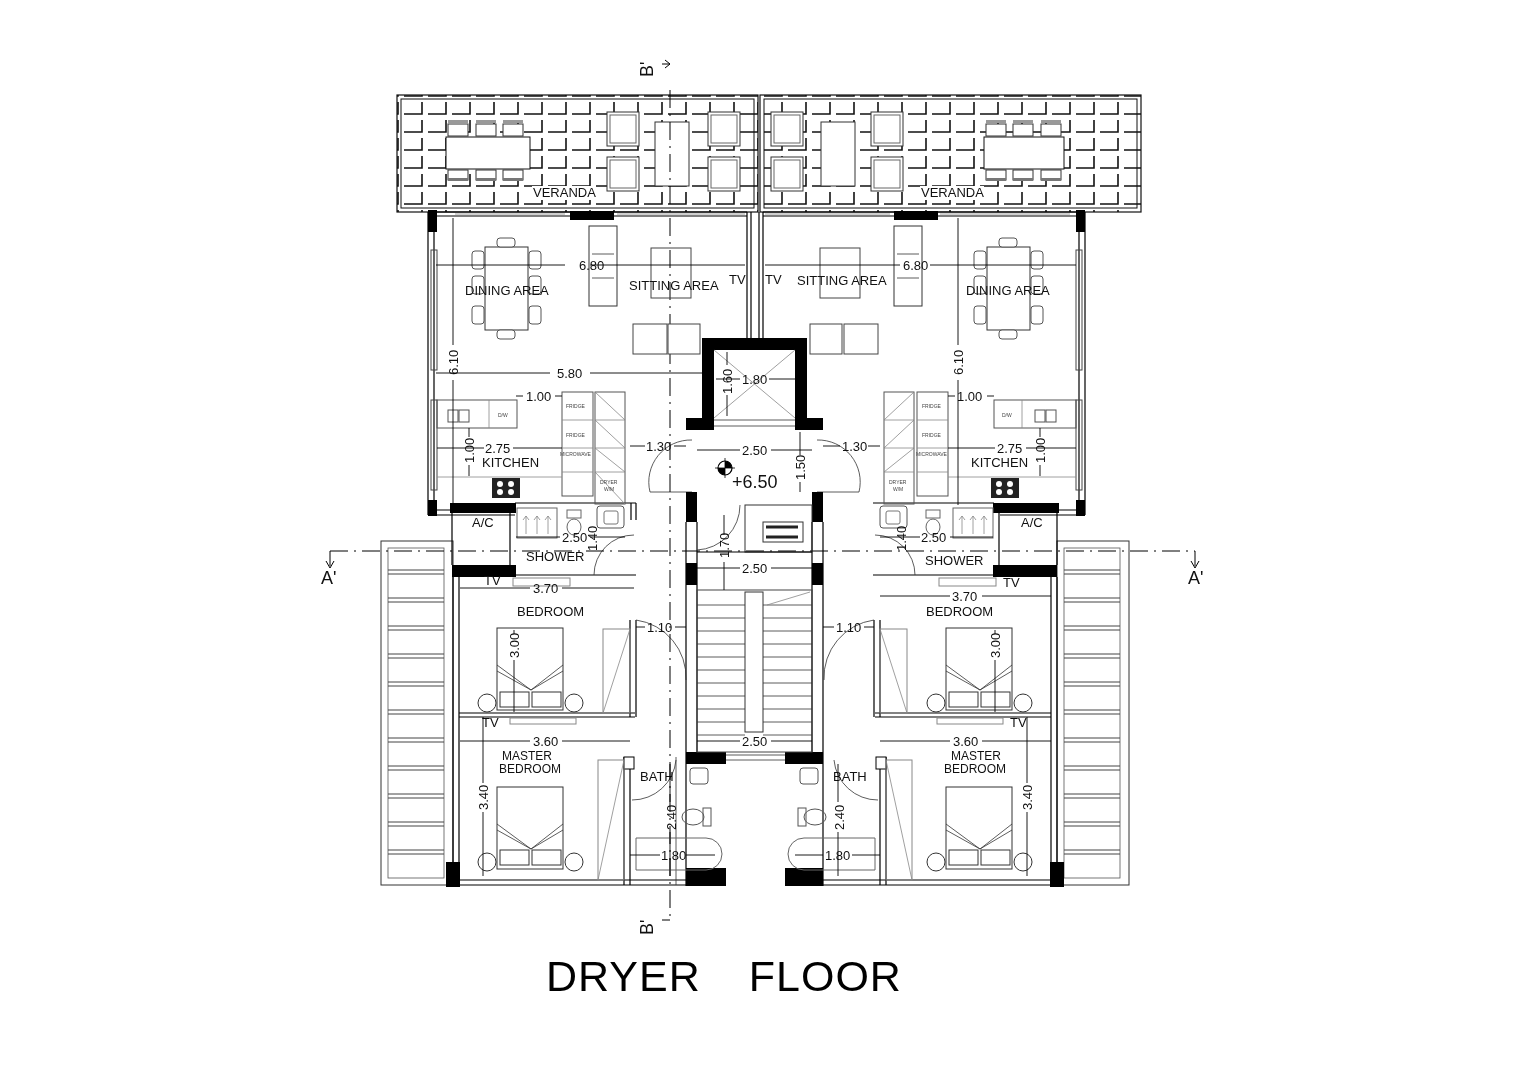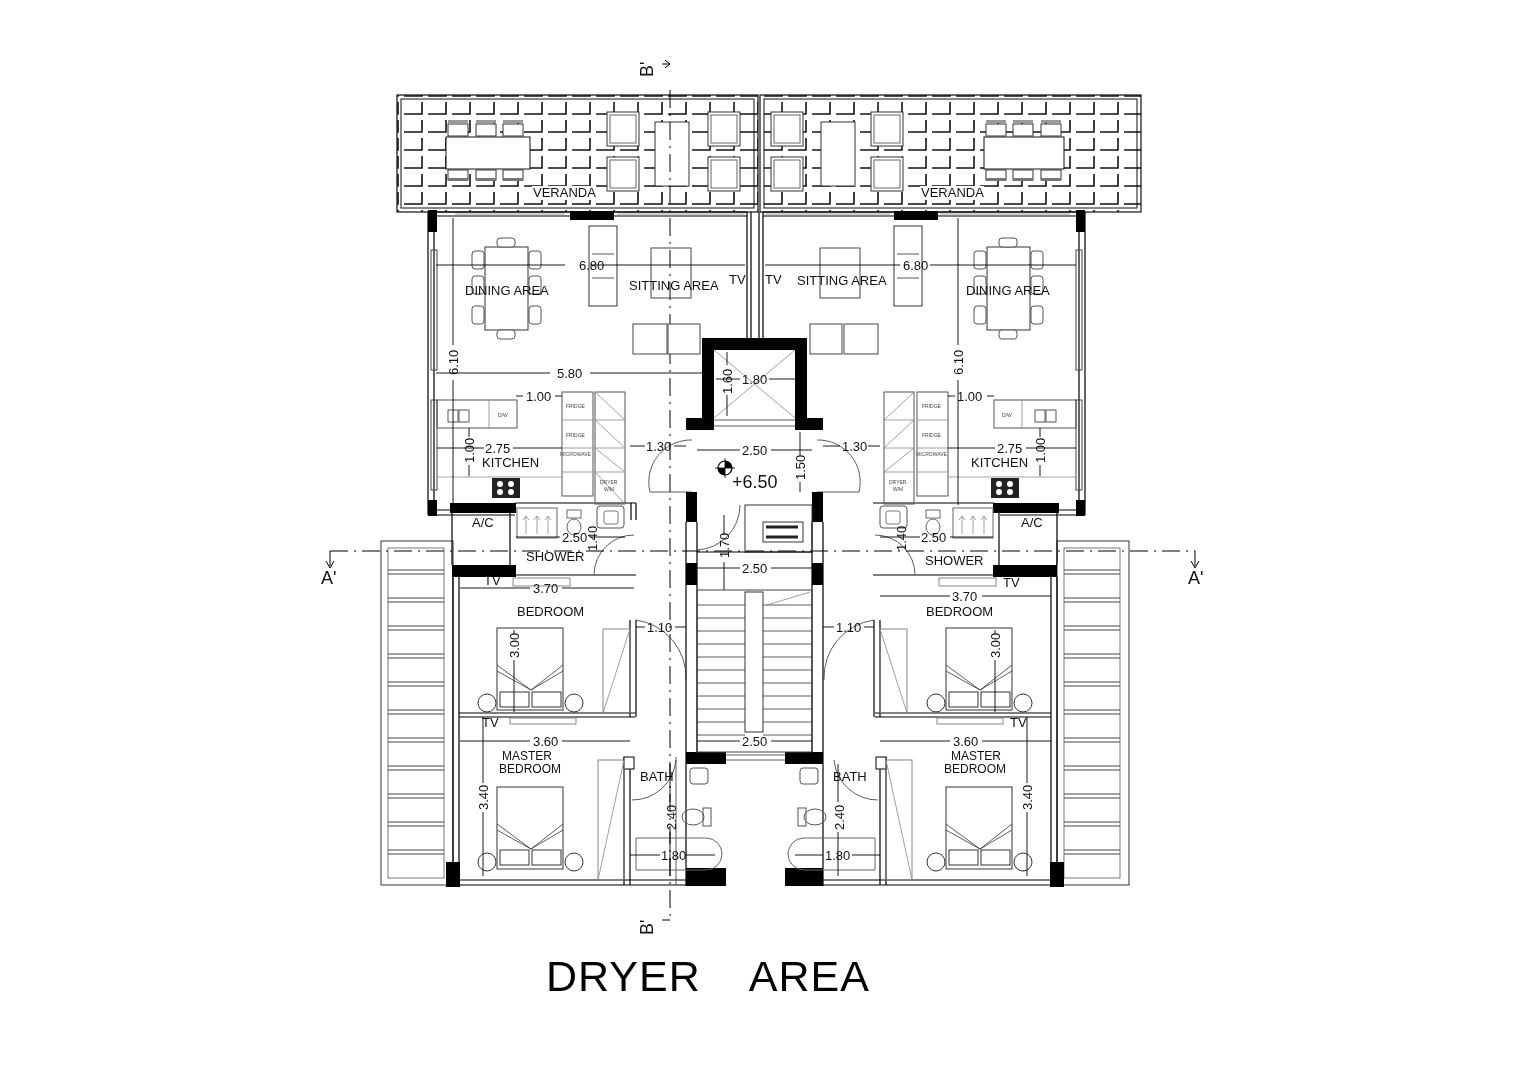--- a/index.html
+++ b/index.html
@@ -505,14 +505,14 @@
     <path d="M1027 717 V783 M1027 812 V876" class="dim"></path>
     <text x="0" y="0" class="dimtxt" stroke="none" transform="translate(1032 810) rotate(-90)">3.40</text>
     <path d="M838 764 V802 M838 832 V876" class="dim"></path>
     <text x="0" y="0" class="dimtxt" stroke="none" transform="translate(844 830) rotate(-90)">2.40</text>
     <path d="M795 855 H823 M852 855 H880" class="dim"></path>
     <text x="825" y="860" class="dimtxt" stroke="none">1.80</text>
   </g>
 </svg>
 
 <div class="title">
-  <span>DRYER</span><span class="w2">AREA</span>
+  <span>DRYER</span><span class="w2">FLOOR</span>
 </div>
 
 </body></html>

